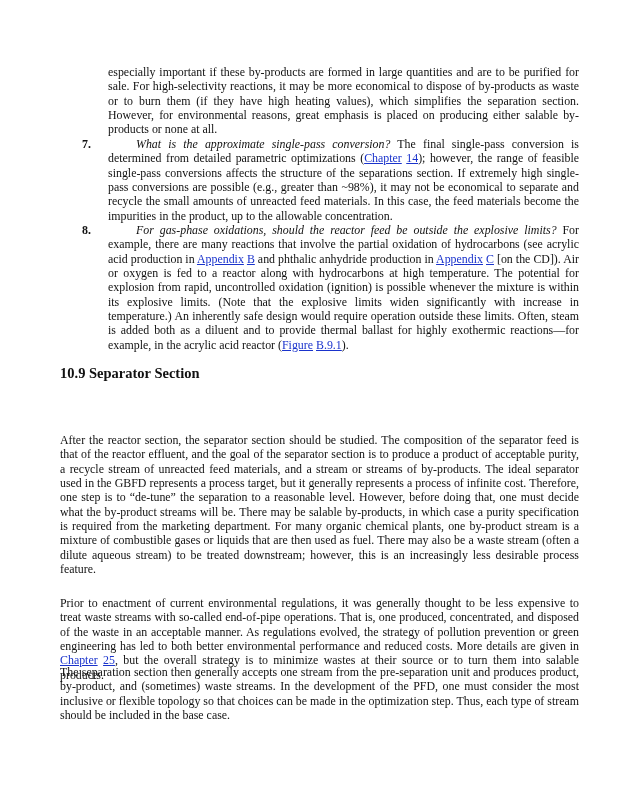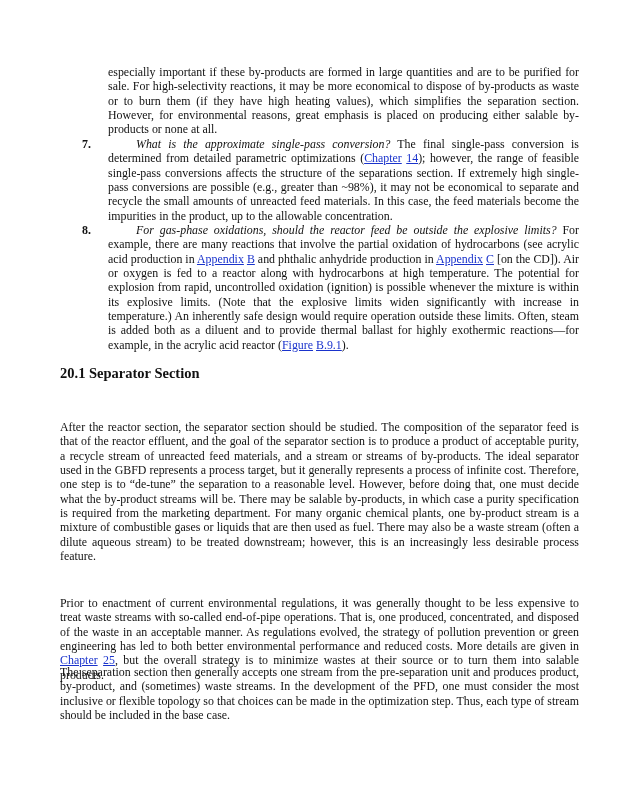--- a/index.html
+++ b/index.html
@@ -66,42 +66,42 @@
       font-size: 14.5px;
       font-weight: bold;
       line-height: 18px;
       color: #111111;
     }
     .para {
       position: absolute;
       left: 60px;
       width: 519px;
     }
-    .p1 { top: 420px; }
+    .p1 { top: 433px; }
     .p2 { top: 596px; }
     .p3 { top: 665px; }
   </style>
 </head>
 <body>
 
 <div class="page">
 
   <p class="cont-para">especially important if these by-products are formed in large quantities and are to be purified for sale. For high-selectivity reactions, it may be more economical to dispose of by-products as waste or to burn them (if they have high heating values), which simplifies the separation section. However, for environmental reasons, great emphasis is placed on producing either salable by-products or none at all.</p>
 
   <div class="list-item item7">
     <span class="num">7.</span>
     <p class="body"><span class="q">What is the approximate single-pass conversion?</span><span> The final single-pass conversion is determined from detailed parametric optimizations (</span><a class="link" href="#">Chapter</a> <a class="link" href="#">14</a><span>); however, the range of feasible single-pass conversions affects the structure of the separations section. If extremely high single-pass conversions are possible (e.g., greater than ~98%), it may not be economical to separate and recycle the small amounts of unreacted feed materials. In this case, the feed materials become the impurities in the product, up to the allowable concentration.</span></p>
   </div>
 
   <div class="list-item item8">
     <span class="num">8.</span>
     <p class="body"><span class="q">For gas-phase oxidations, should the reactor feed be outside the explosive limits?</span><span> For example, there are many reactions that involve the partial oxidation of hydrocarbons (see acrylic acid production in </span><a class="link" href="#">Appendix</a> <a class="link" href="#">B</a><span> and phthalic anhydride production in </span><a class="link" href="#">Appendix</a> <a class="link" href="#">C</a><span> [on the CD]). Air or oxygen is fed to a reactor along with hydrocarbons at high temperature. The potential for explosion from rapid, uncontrolled oxidation (ignition) is possible whenever the mixture is within its explosive limits. (Note that the explosive limits widen significantly with increase in temperature.) An inherently safe design would require operation outside these limits. Often, steam is added both as a diluent and to provide thermal ballast for highly exothermic reactions—for example, in the acrylic acid reactor (</span><a class="link" href="#">Figure</a> <a class="link" href="#">B.9.1</a><span>).</span></p>
   </div>
 
-  <h2>20.1 Separator Section</h2>
+  <h2>10.9 Separator Section</h2>
 
   <p class="para p1">After the reactor section, the separator section should be studied. The composition of the separator feed is that of the reactor effluent, and the goal of the separator section is to produce a product of acceptable purity, a recycle stream of unreacted feed materials, and a stream or streams of by-products. The ideal separator used in the GBFD represents a process target, but it generally represents a process of infinite cost. Therefore, one step is to “de-tune” the separation to a reasonable level. However, before doing that, one must decide what the by-product streams will be. There may be salable by-products, in which case a purity specification is required from the marketing department. For many organic chemical plants, one by-product stream is a mixture of combustible gases or liquids that are then used as fuel. There may also be a waste stream (often a dilute aqueous stream) to be treated downstream; however, this is an increasingly less desirable process feature.</p>
 
   <p class="para p2"><span>Prior to enactment of current environmental regulations, it was generally thought to be less expensive to treat waste streams with so-called end-of-pipe operations. That is, one produced, concentrated, and disposed of the waste in an acceptable manner. As regulations evolved, the strategy of pollution prevention or green engineering has led to both better environmental performance and reduced costs. More details are given in </span><a class="link" href="#">Chapter</a> <a class="link" href="#">25</a><span>, but the overall strategy is to minimize wastes at their source or to turn them into salable products.</span></p>
 
   <p class="para p3">The separation section then generally accepts one stream from the pre-separation unit and produces product, by-product, and (sometimes) waste streams. In the development of the PFD, one must consider the most inclusive or flexible topology so that choices can be made in the optimization step. Thus, each type of stream should be included in the base case.</p>
 
 </div>
 
 </body></html>

